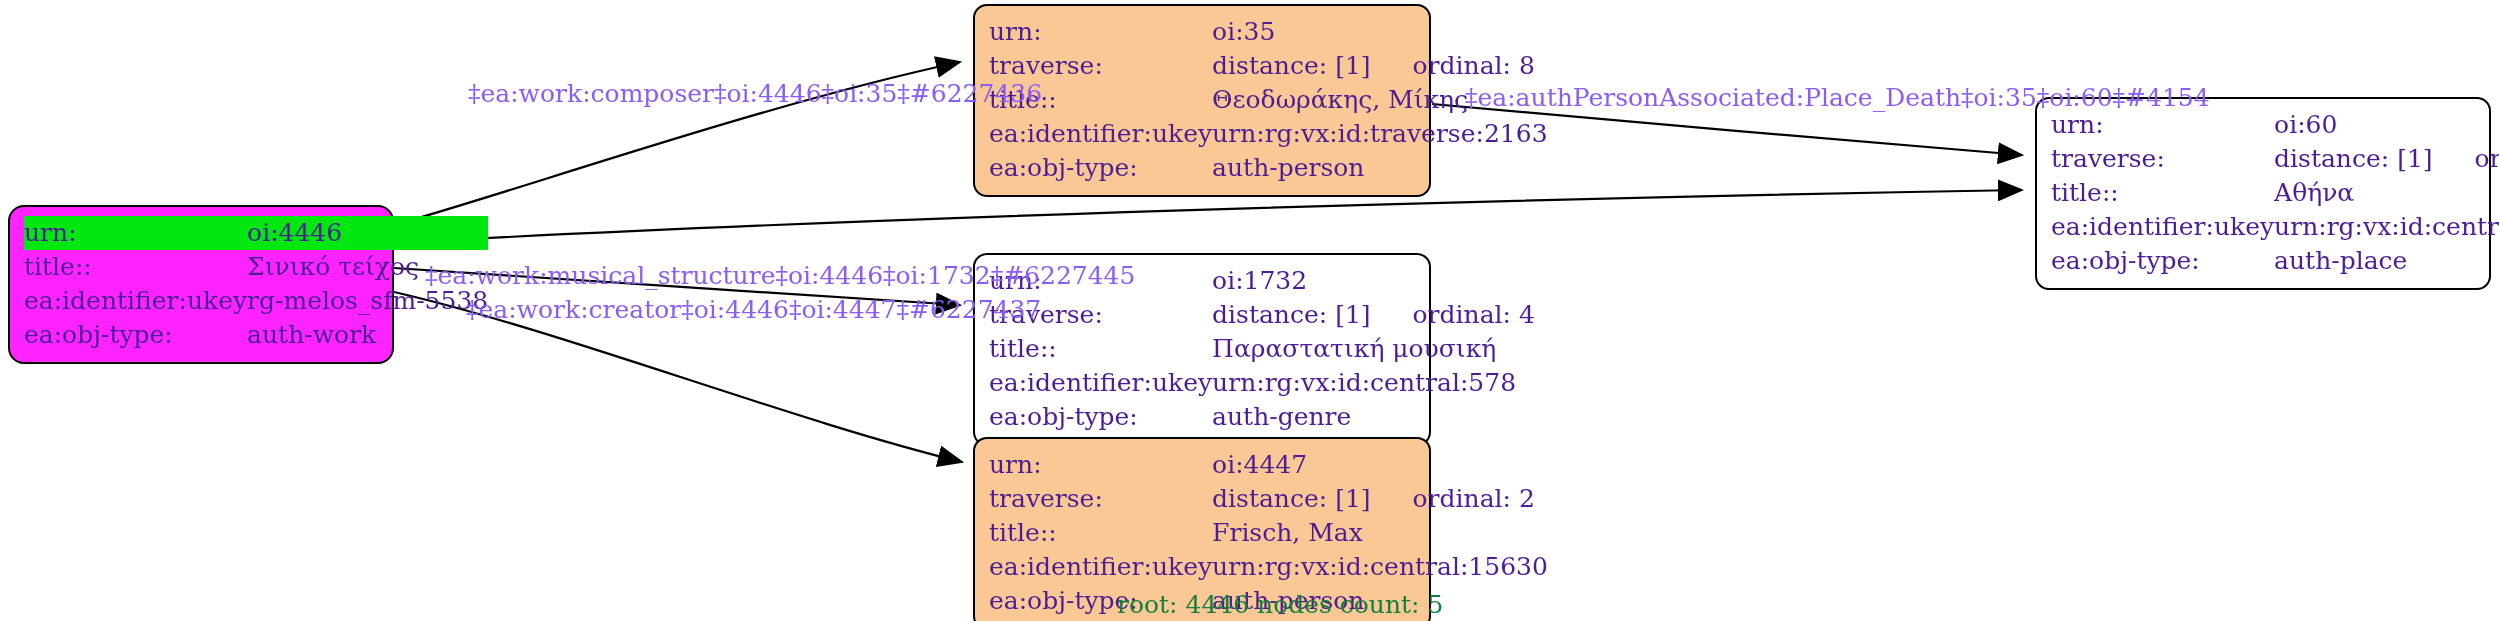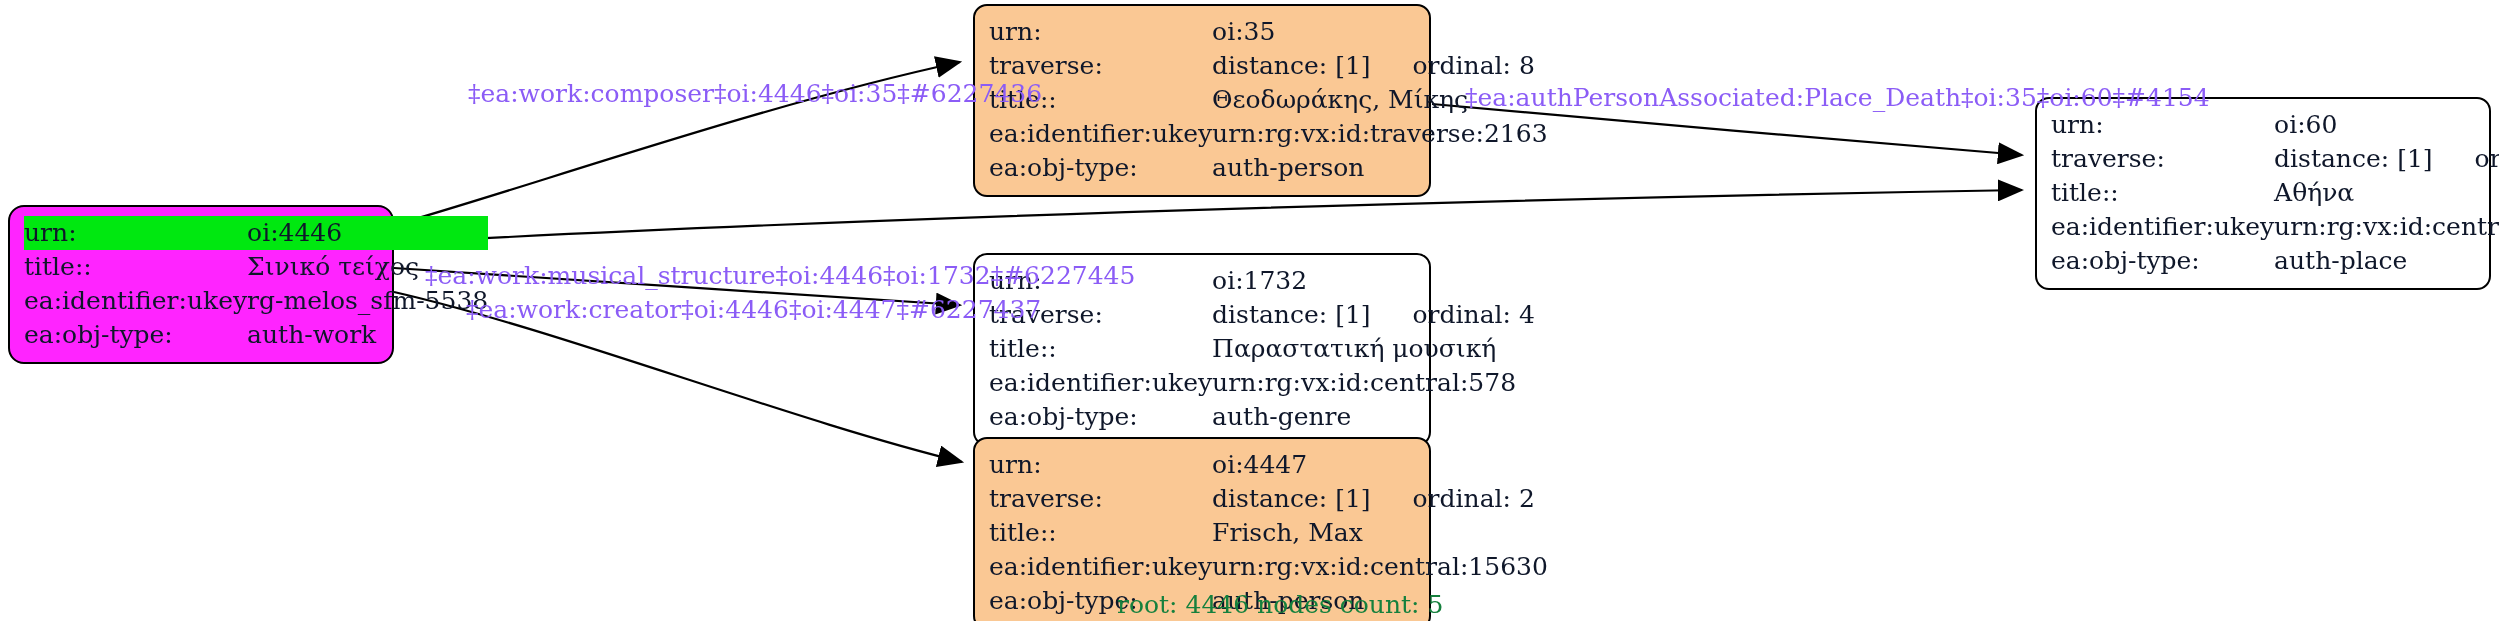--- a/index.html
+++ b/index.html
@@ -45,21 +45,21 @@
   table.rows {
     border-collapse: collapse;
     border-spacing: 0;
     width: 100%;
   }
   table.rows td {
     padding: 0 0 1px 0;
     font-size: 25px;
     line-height: 33px;
     white-space: nowrap;
-    color: #0f172a;
+    color: #4c1d95;
     vertical-align: baseline;
   }
   td.k { padding-right: 18px; }
   td.v { }
   .v-inner { display: inline-block; }
   .ord { display: inline-block; padding-left: 42px; }
 
   tr.hl td.k,
   tr.hl td.v {
     background: #00e810;

